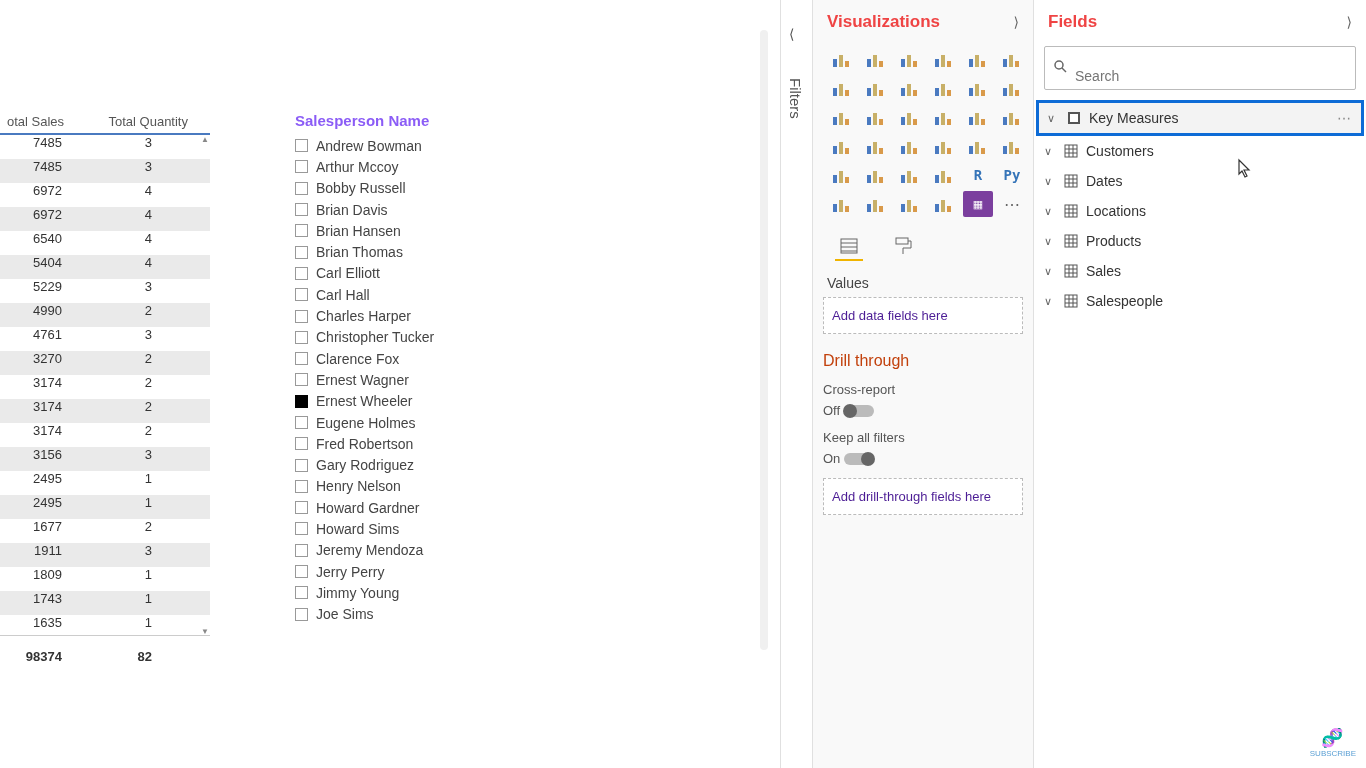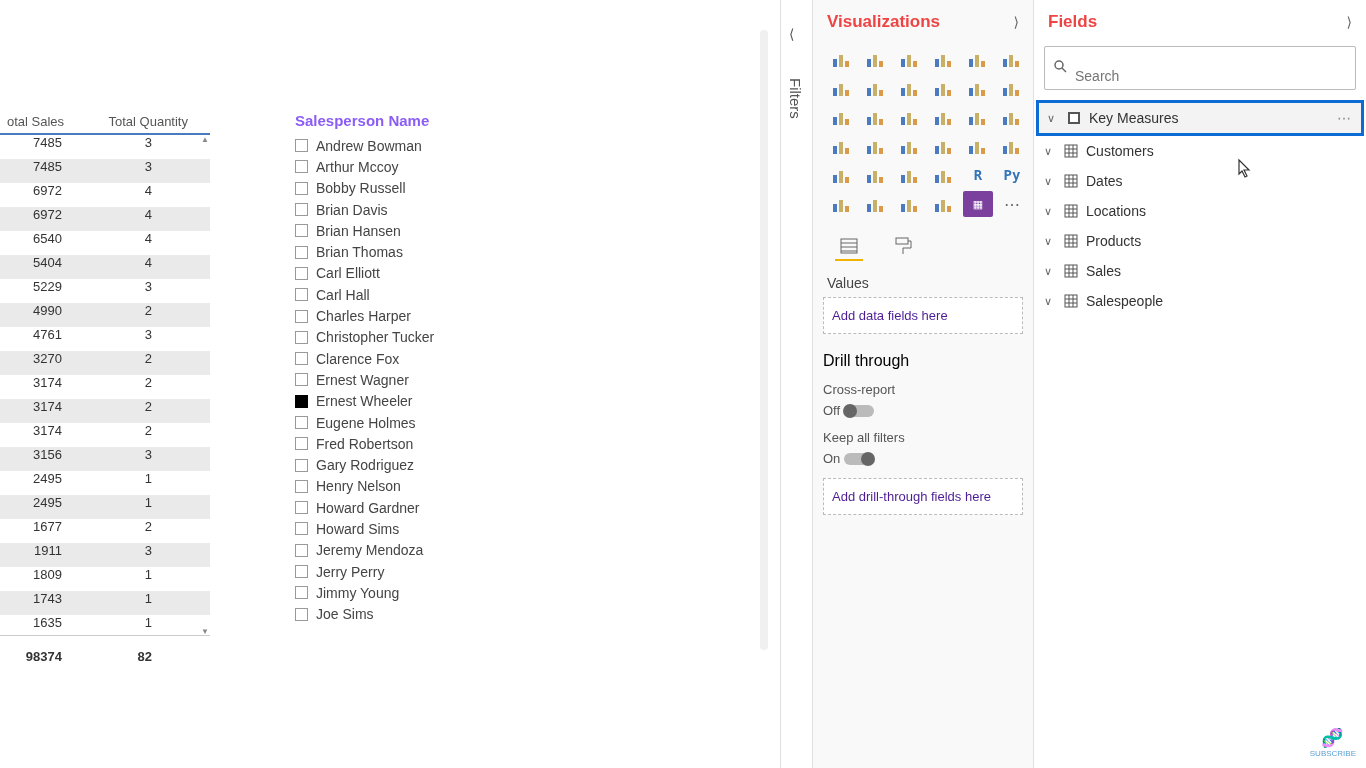--- a/index.html
+++ b/index.html
@@ -58,21 +58,21 @@
 
 .viz-tabs { display: flex; gap: 26px; padding: 10px 22px 4px; }
 .viz-tab { width: 28px; height: 28px; display: flex; align-items: center; justify-content: center; cursor: pointer; border-bottom: 2px solid transparent; }
 .viz-tab.active { border-bottom-color: #f0b400; }
 
 .values-section { padding: 6px 10px; }
 .values-label { font-size: 14px; color: #444; margin: 4px 4px 6px; }
 .drop-zone { border: 1px dashed #bbb; padding: 10px 8px; font-size: 13px; color: #4c1d95; background: #fff; }
 
 .drill-section { padding: 12px 10px; }
-.drill-title { font-size: 16px; font-weight: 400; color: #000000; margin-bottom: 12px; }
+.drill-title { font-size: 16px; font-weight: 400; color: #c2410c; margin-bottom: 12px; }
 .drill-row { margin-bottom: 12px; }
 .drill-label { font-size: 13px; color: #555; margin-bottom: 6px; }
 .toggle { display: flex; align-items: center; gap: 4px; font-size: 13px; color: #555; }
 .toggle-track { width: 30px; height: 12px; background: #bbb; border-radius: 6px; position: relative; }
 .toggle-thumb { width: 14px; height: 14px; background: #666; border-radius: 50%; position: absolute; top: -1px; }
 .toggle-thumb.off { left: -1px; }
 .toggle-thumb.on { right: -1px; }
 
 
 .fields-pane { position: absolute; left: 1034px; top: 0; width: 332px; height: 768px; background: #fff; }

